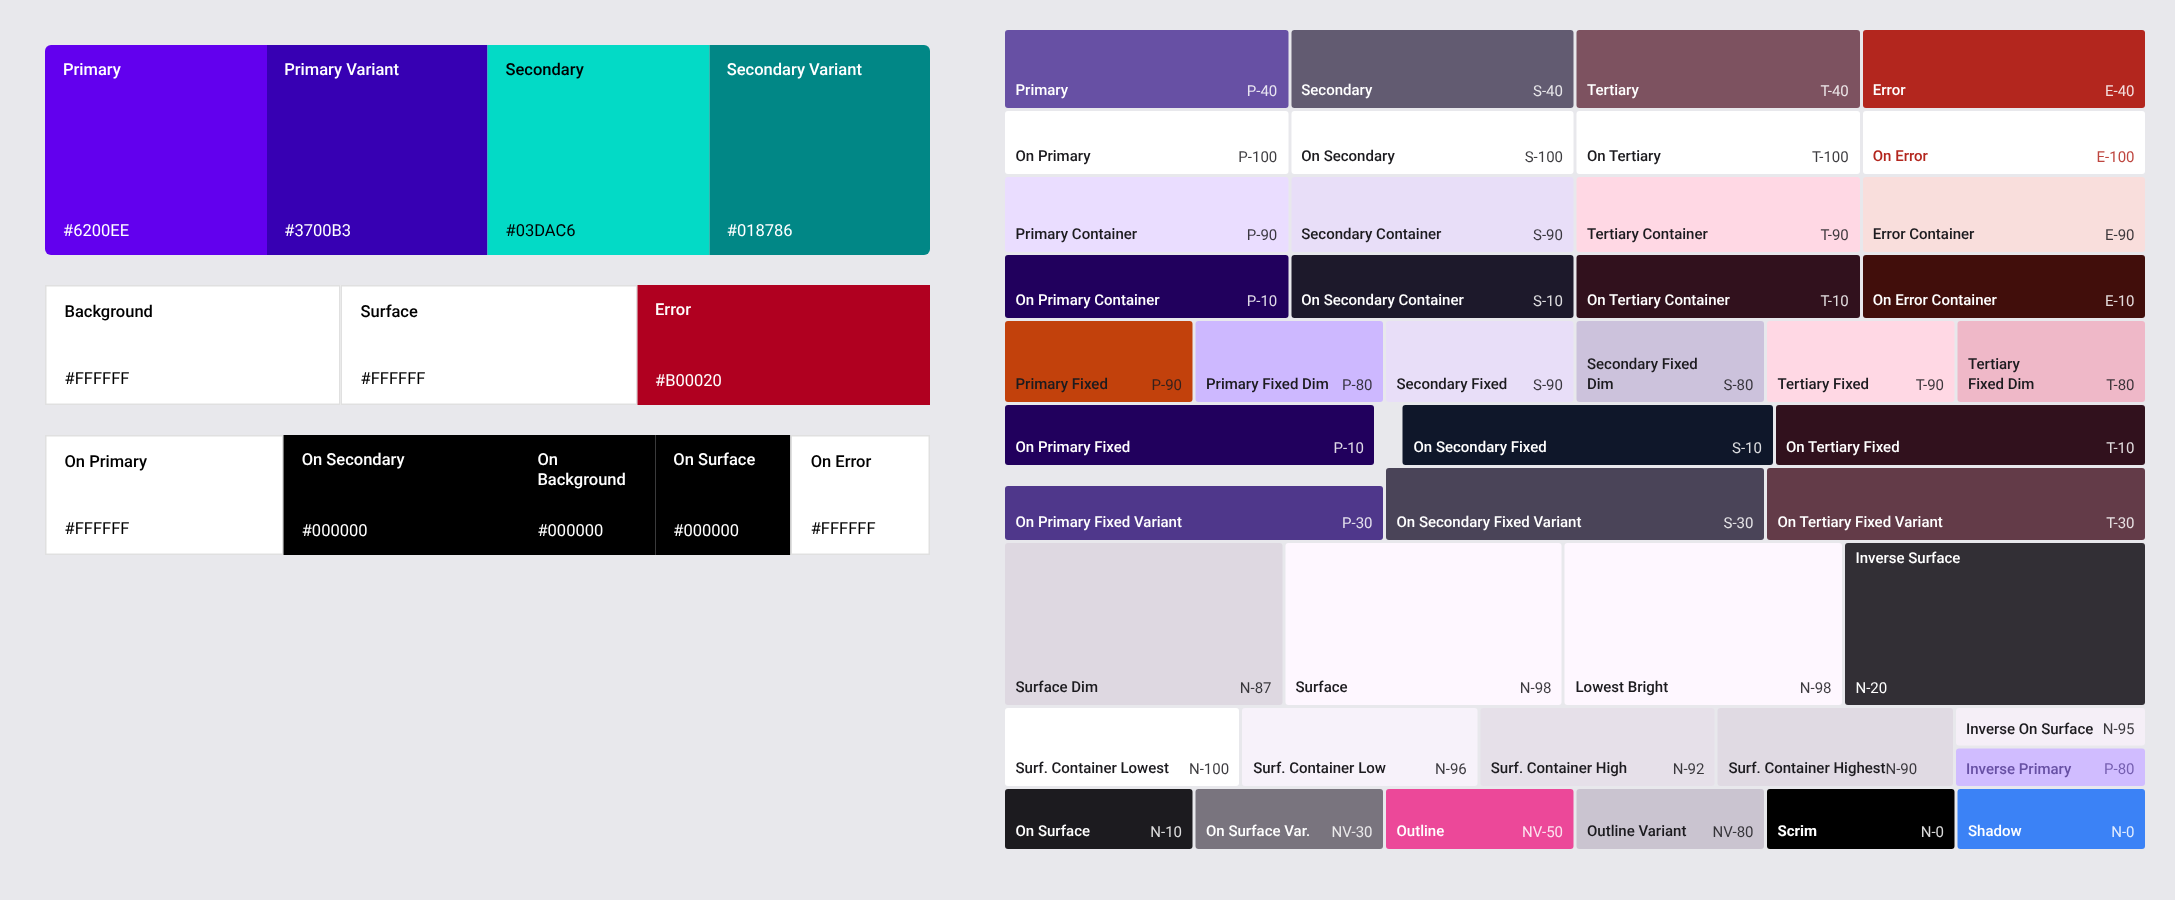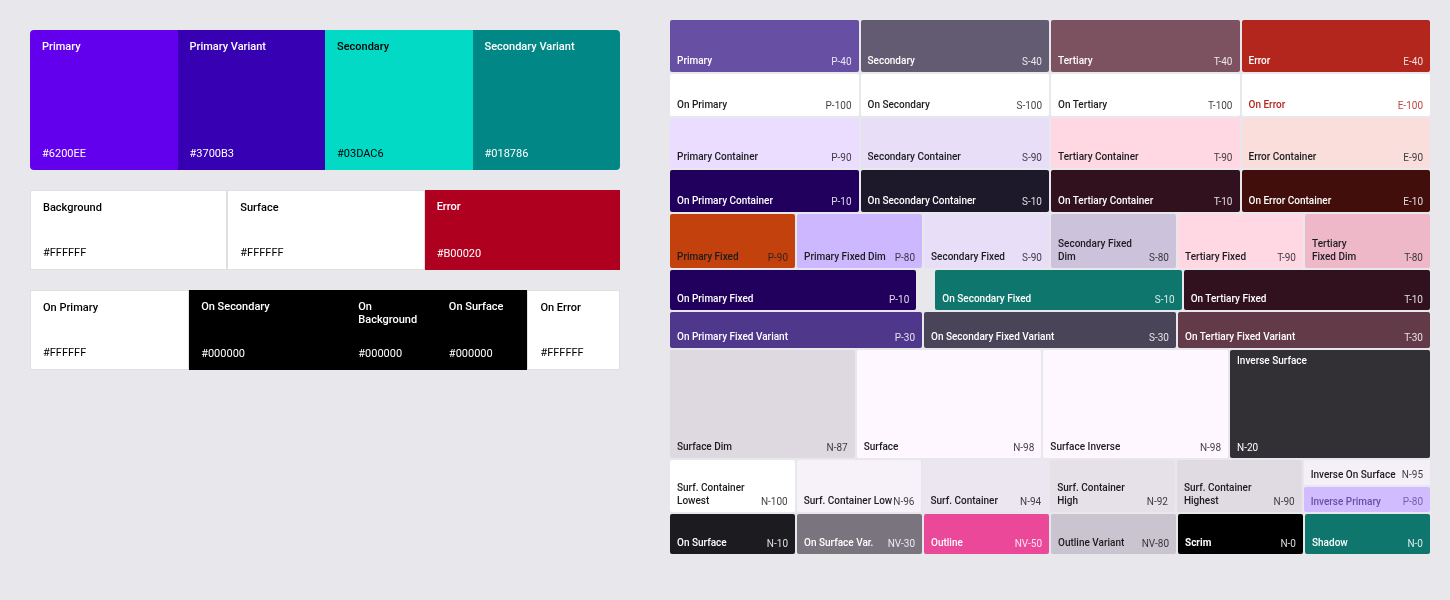--- a/index.html
+++ b/index.html
@@ -212,31 +212,31 @@
       <div style="flex: 1 1 0%; display: flex; align-items: flex-end; justify-content: space-between; padding: 5px 7px; min-height: 54px; background: rgb(239, 184, 200); border-radius: 2px; color: rgb(28, 27, 31); gap: 35px;">
         <span style="font-size: 10px; font-weight: 500; line-height: 1.3;">Tertiary Fixed Dim</span>
         <span style="font-size: 10px; opacity: 0.85; white-space: nowrap;">T-80</span>
       </div>
     </div>
     <div style="display: flex; gap: 2px; flex: 0 0 auto;">
       <div style="flex: 2 1 0%; display: flex; align-items: flex-end; justify-content: space-between; padding: 5px 7px; min-height: 40px; background: rgb(33, 0, 93); border-radius: 2px; color: rgb(255, 255, 255);">
         <span style="font-size: 10px; font-weight: 500; line-height: 1.3;">On Primary Fixed</span>
         <span style="font-size: 10px; opacity: 0.85; white-space: nowrap;">P-10</span>
       </div>
-      <div style="flex: 2 1 0%; display: flex; align-items: flex-end; justify-content: space-between; padding: 5px 7px; min-height: 40px; background: #0f766e; border-radius: 2px; color: rgb(255, 255, 255); margin-left: 17px;">
+      <div style="flex: 2 1 0%; display: flex; align-items: flex-end; justify-content: space-between; padding: 5px 7px; min-height: 40px; background: #0f172a; border-radius: 2px; color: rgb(255, 255, 255); margin-left: 17px;">
         <span style="font-size: 10px; font-weight: 500; line-height: 1.3;">On Secondary Fixed</span>
         <span style="font-size: 10px; opacity: 0.85; white-space: nowrap;">S-10</span>
       </div>
       <div style="flex: 2 1 0%; display: flex; align-items: flex-end; justify-content: space-between; padding: 5px 7px; min-height: 40px; background: rgb(49, 17, 29); border-radius: 2px; color: rgb(255, 255, 255);">
         <span style="font-size: 10px; font-weight: 500; line-height: 1.3;">On Tertiary Fixed</span>
         <span style="font-size: 10px; opacity: 0.85; white-space: nowrap;">T-10</span>
       </div>
     </div>
     <div style="display: flex; gap: 2px; flex: 0 0 auto;">
-      <div style="flex: 2 1 0%; display: flex; align-items: flex-end; justify-content: space-between; padding: 5px 7px; min-height: 36px; background: rgb(79, 55, 139); border-radius: 2px; color: rgb(255, 255, 255);">
+      <div style="flex: 2 1 0%; display: flex; align-items: flex-end; justify-content: space-between; padding: 5px 7px; min-height: 36px; background: rgb(79, 55, 139); border-radius: 2px; color: rgb(255, 255, 255); margin-top: 12px;">
         <span style="font-size: 10px; font-weight: 500; line-height: 1.3;">On Primary Fixed Variant</span>
         <span style="font-size: 10px; opacity: 0.85; white-space: nowrap;">P-30</span>
       </div>
       <div style="flex: 2 1 0%; display: flex; align-items: flex-end; justify-content: space-between; padding: 5px 7px; min-height: 36px; background: rgb(74, 68, 88); border-radius: 2px; color: rgb(255, 255, 255);">
         <span style="font-size: 10px; font-weight: 500; line-height: 1.3;">On Secondary Fixed Variant</span>
         <span style="font-size: 10px; opacity: 0.85; white-space: nowrap;">S-30</span>
       </div>
       <div style="flex: 2 1 0%; display: flex; align-items: flex-end; justify-content: space-between; padding: 5px 7px; min-height: 36px; background: rgb(99, 59, 72); border-radius: 2px; color: rgb(255, 255, 255);">
         <span style="font-size: 10px; font-weight: 500; line-height: 1.3;">On Tertiary Fixed Variant</span>
         <span style="font-size: 10px; opacity: 0.85; white-space: nowrap;">T-30</span>
@@ -246,43 +246,39 @@
       <div style="display: flex; gap: 2px; flex: 3 1 0%;">
         <div style="flex: 1 1 0%; display: flex; align-items: flex-end; justify-content: space-between; padding: 5px 7px; min-height: 52px; background: rgb(222, 216, 225); border-radius: 2px; color: rgb(28, 27, 31);">
           <span style="font-size: 10px; font-weight: 500; line-height: 1.3;">Surface Dim</span>
           <span style="font-size: 10px; opacity: 0.85; white-space: nowrap;">N-87</span>
         </div>
         <div style="flex: 1 1 0%; display: flex; align-items: flex-end; justify-content: space-between; padding: 5px 7px; min-height: 52px; background: rgb(254, 247, 255); border-radius: 2px; color: rgb(28, 27, 31);">
           <span style="font-size: 10px; font-weight: 500; line-height: 1.3;">Surface</span>
           <span style="font-size: 10px; opacity: 0.85; white-space: nowrap;">N-98</span>
         </div>
         <div style="flex: 1 1 0%; display: flex; align-items: flex-end; justify-content: space-between; padding: 5px 7px; min-height: 52px; background: rgb(254, 247, 255); border-radius: 2px; color: rgb(28, 27, 31);">
-          <span style="font-size: 10px; font-weight: 500; line-height: 1.3;">Surface Inverse</span>
+          <span style="font-size: 10px; font-weight: 500; line-height: 1.3;">Lowest Bright</span>
           <span style="font-size: 10px; opacity: 0.85; white-space: nowrap;">N-98</span>
         </div>
       </div>
       <div style="flex: 1 1 0%; display: flex; flex-direction: column; justify-content: space-between; padding: 5px 7px; background: rgb(50, 47, 53); color: rgb(255, 255, 255); border-radius: 2px; min-height: 108px;">
         <span style="font-size: 10px; font-weight: 500;">Inverse Surface</span>
         <span style="font-size: 10px;">N-20</span>
       </div>
     </div>
     <div style="display: flex; gap: 2px; flex: 0 0 auto;">
       <div style="display: flex; gap: 2px; flex: 5 1 0%;">
         <div style="flex: 1 1 0%; display: flex; align-items: flex-end; justify-content: space-between; padding: 5px 7px; min-height: 52px; background: rgb(255, 255, 255); border-radius: 2px; color: rgb(28, 27, 31);">
           <span style="font-size: 10px; font-weight: 500; line-height: 1.3;">Surf. Container Lowest</span>
           <span style="font-size: 10px; opacity: 0.85; white-space: nowrap;">N-100</span>
         </div>
         <div style="flex: 1 1 0%; display: flex; align-items: flex-end; justify-content: space-between; padding: 5px 7px; min-height: 52px; background: rgb(247, 242, 250); border-radius: 2px; color: rgb(28, 27, 31);">
           <span style="font-size: 10px; font-weight: 500; line-height: 1.3;">Surf. Container Low</span>
           <span style="font-size: 10px; opacity: 0.85; white-space: nowrap;">N-96</span>
         </div>
-        <div style="flex: 1 1 0%; display: flex; align-items: flex-end; justify-content: space-between; padding: 5px 7px; min-height: 52px; background: rgb(236, 230, 240); border-radius: 2px; color: rgb(28, 27, 31);">
-          <span style="font-size: 10px; font-weight: 500; line-height: 1.3;">Surf. Container</span>
-          <span style="font-size: 10px; opacity: 0.85; white-space: nowrap;">N-94</span>
-        </div>
         <div style="flex: 1 1 0%; display: flex; align-items: flex-end; justify-content: space-between; padding: 5px 7px; min-height: 52px; background: rgb(230, 224, 233); border-radius: 2px; color: rgb(28, 27, 31);">
           <span style="font-size: 10px; font-weight: 500; line-height: 1.3;">Surf. Container High</span>
           <span style="font-size: 10px; opacity: 0.85; white-space: nowrap;">N-92</span>
         </div>
         <div style="flex: 1 1 0%; display: flex; align-items: flex-end; justify-content: flex-start; padding: 5px 7px; min-height: 52px; background: rgb(224, 218, 227); border-radius: 2px; color: rgb(28, 27, 31);">
           <span style="font-size: 10px; font-weight: 500; line-height: 1.3;">Surf. Container Highest</span>
           <span style="font-size: 10px; opacity: 0.85; white-space: nowrap;">N-90</span>
         </div>
       </div>
       <div style="display: flex; flex-direction: column; gap: 2px; flex: 1 1 0%;">
@@ -310,18 +306,18 @@
         <span style="font-size: 10px; opacity: 0.85; white-space: nowrap;">NV-50</span>
       </div>
       <div style="flex: 1 1 0%; display: flex; align-items: flex-end; justify-content: space-between; padding: 5px 7px; min-height: 40px; background: rgb(202, 196, 208); border-radius: 2px; color: rgb(28, 27, 31);">
         <span style="font-size: 10px; font-weight: 500; line-height: 1.3;">Outline Variant</span>
         <span style="font-size: 10px; opacity: 0.85; white-space: nowrap;">NV-80</span>
       </div>
       <div style="flex: 1 1 0%; display: flex; align-items: flex-end; justify-content: space-between; padding: 5px 7px; min-height: 40px; background: rgb(0, 0, 0); border-radius: 2px; color: rgb(255, 255, 255);">
         <span style="font-size: 10px; font-weight: 700; line-height: 1.3;">Scrim</span>
         <span style="font-size: 10px; opacity: 0.85; white-space: nowrap;">N-0</span>
       </div>
-      <div style="flex: 1 1 0%; display: flex; align-items: flex-end; justify-content: space-between; padding: 5px 7px; min-height: 40px; background: #0f766e; border-radius: 2px; color: rgb(255, 255, 255);">
+      <div style="flex: 1 1 0%; display: flex; align-items: flex-end; justify-content: space-between; padding: 5px 7px; min-height: 40px; background: #3b82f6; border-radius: 2px; color: rgb(255, 255, 255);">
         <span style="font-size: 10px; font-weight: 500; line-height: 1.3;">Shadow</span>
         <span style="font-size: 10px; opacity: 0.85; white-space: nowrap;">N-0</span>
       </div>
     </div>
   </div>
 
 </body></html>

